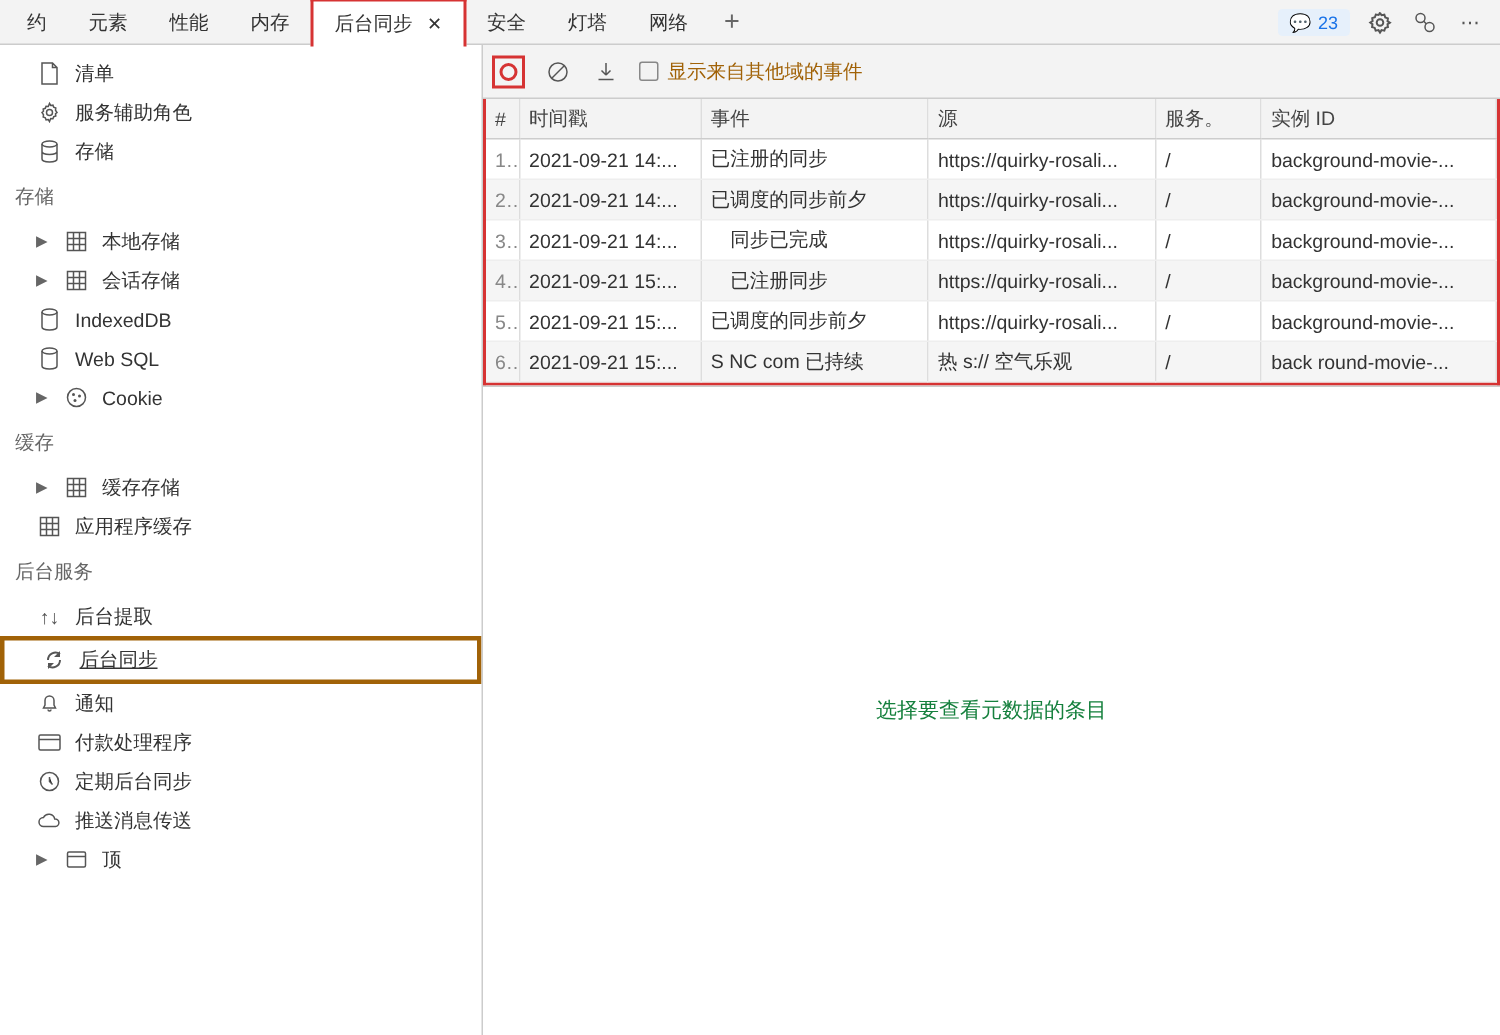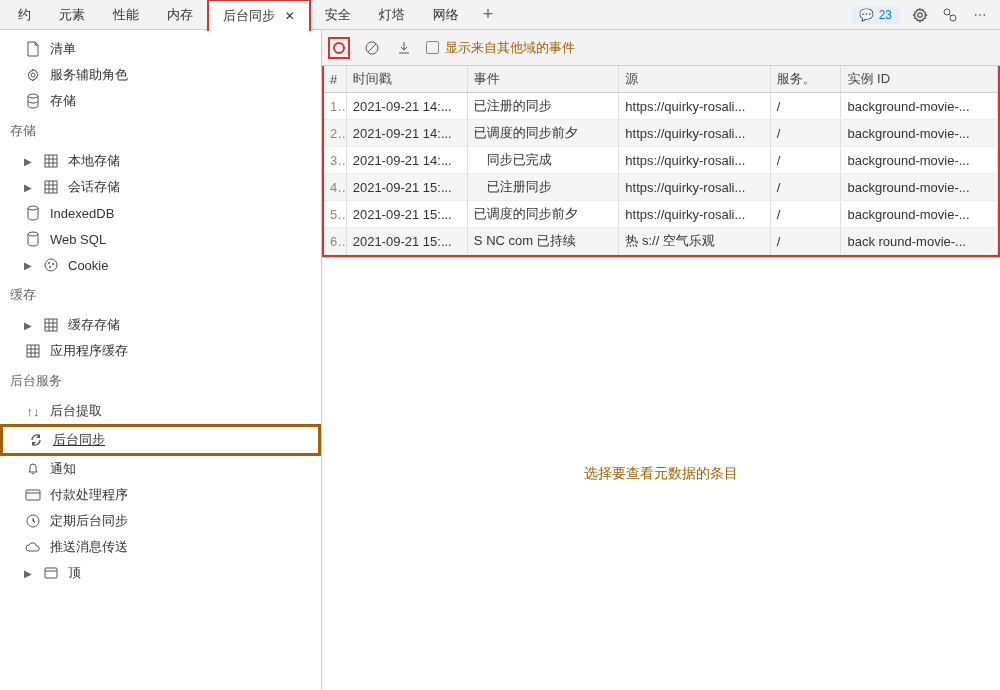--- a/index.html
+++ b/index.html
@@ -45,21 +45,21 @@
 .table th { background: #f3f3f3; color: #444; border-bottom: 1px solid #ccc; height: 26px; }
 .table tr:nth-child(even) td { background: #f5f5f5; }
 .col-idx { width: 22px; text-align: right; color: #888; }
 .col-ts { width: 120px; }
 .col-ev { width: 150px; margin-left: 28px; }
 .col-src { width: 150px; }
 .col-svc { width: 70px; }
 .col-inst { width: 155px; margin-left: 48px; }
 
 
-.detail { flex: 1; display: flex; align-items: center; justify-content: center; color: #a16207; font-size: 14px; border-top: 1px solid #ccc; }
+.detail { flex: 1; display: flex; align-items: center; justify-content: center; color: #15803d; font-size: 14px; border-top: 1px solid #ccc; }
 </style>
 </head>
 <body>
 
 <div class="tabbar">
   <div class="tab">约</div>
   <div class="tab">元素</div>
   <div class="tab">性能</div>
   <div class="tab">内存</div>
   <div class="tab active">

